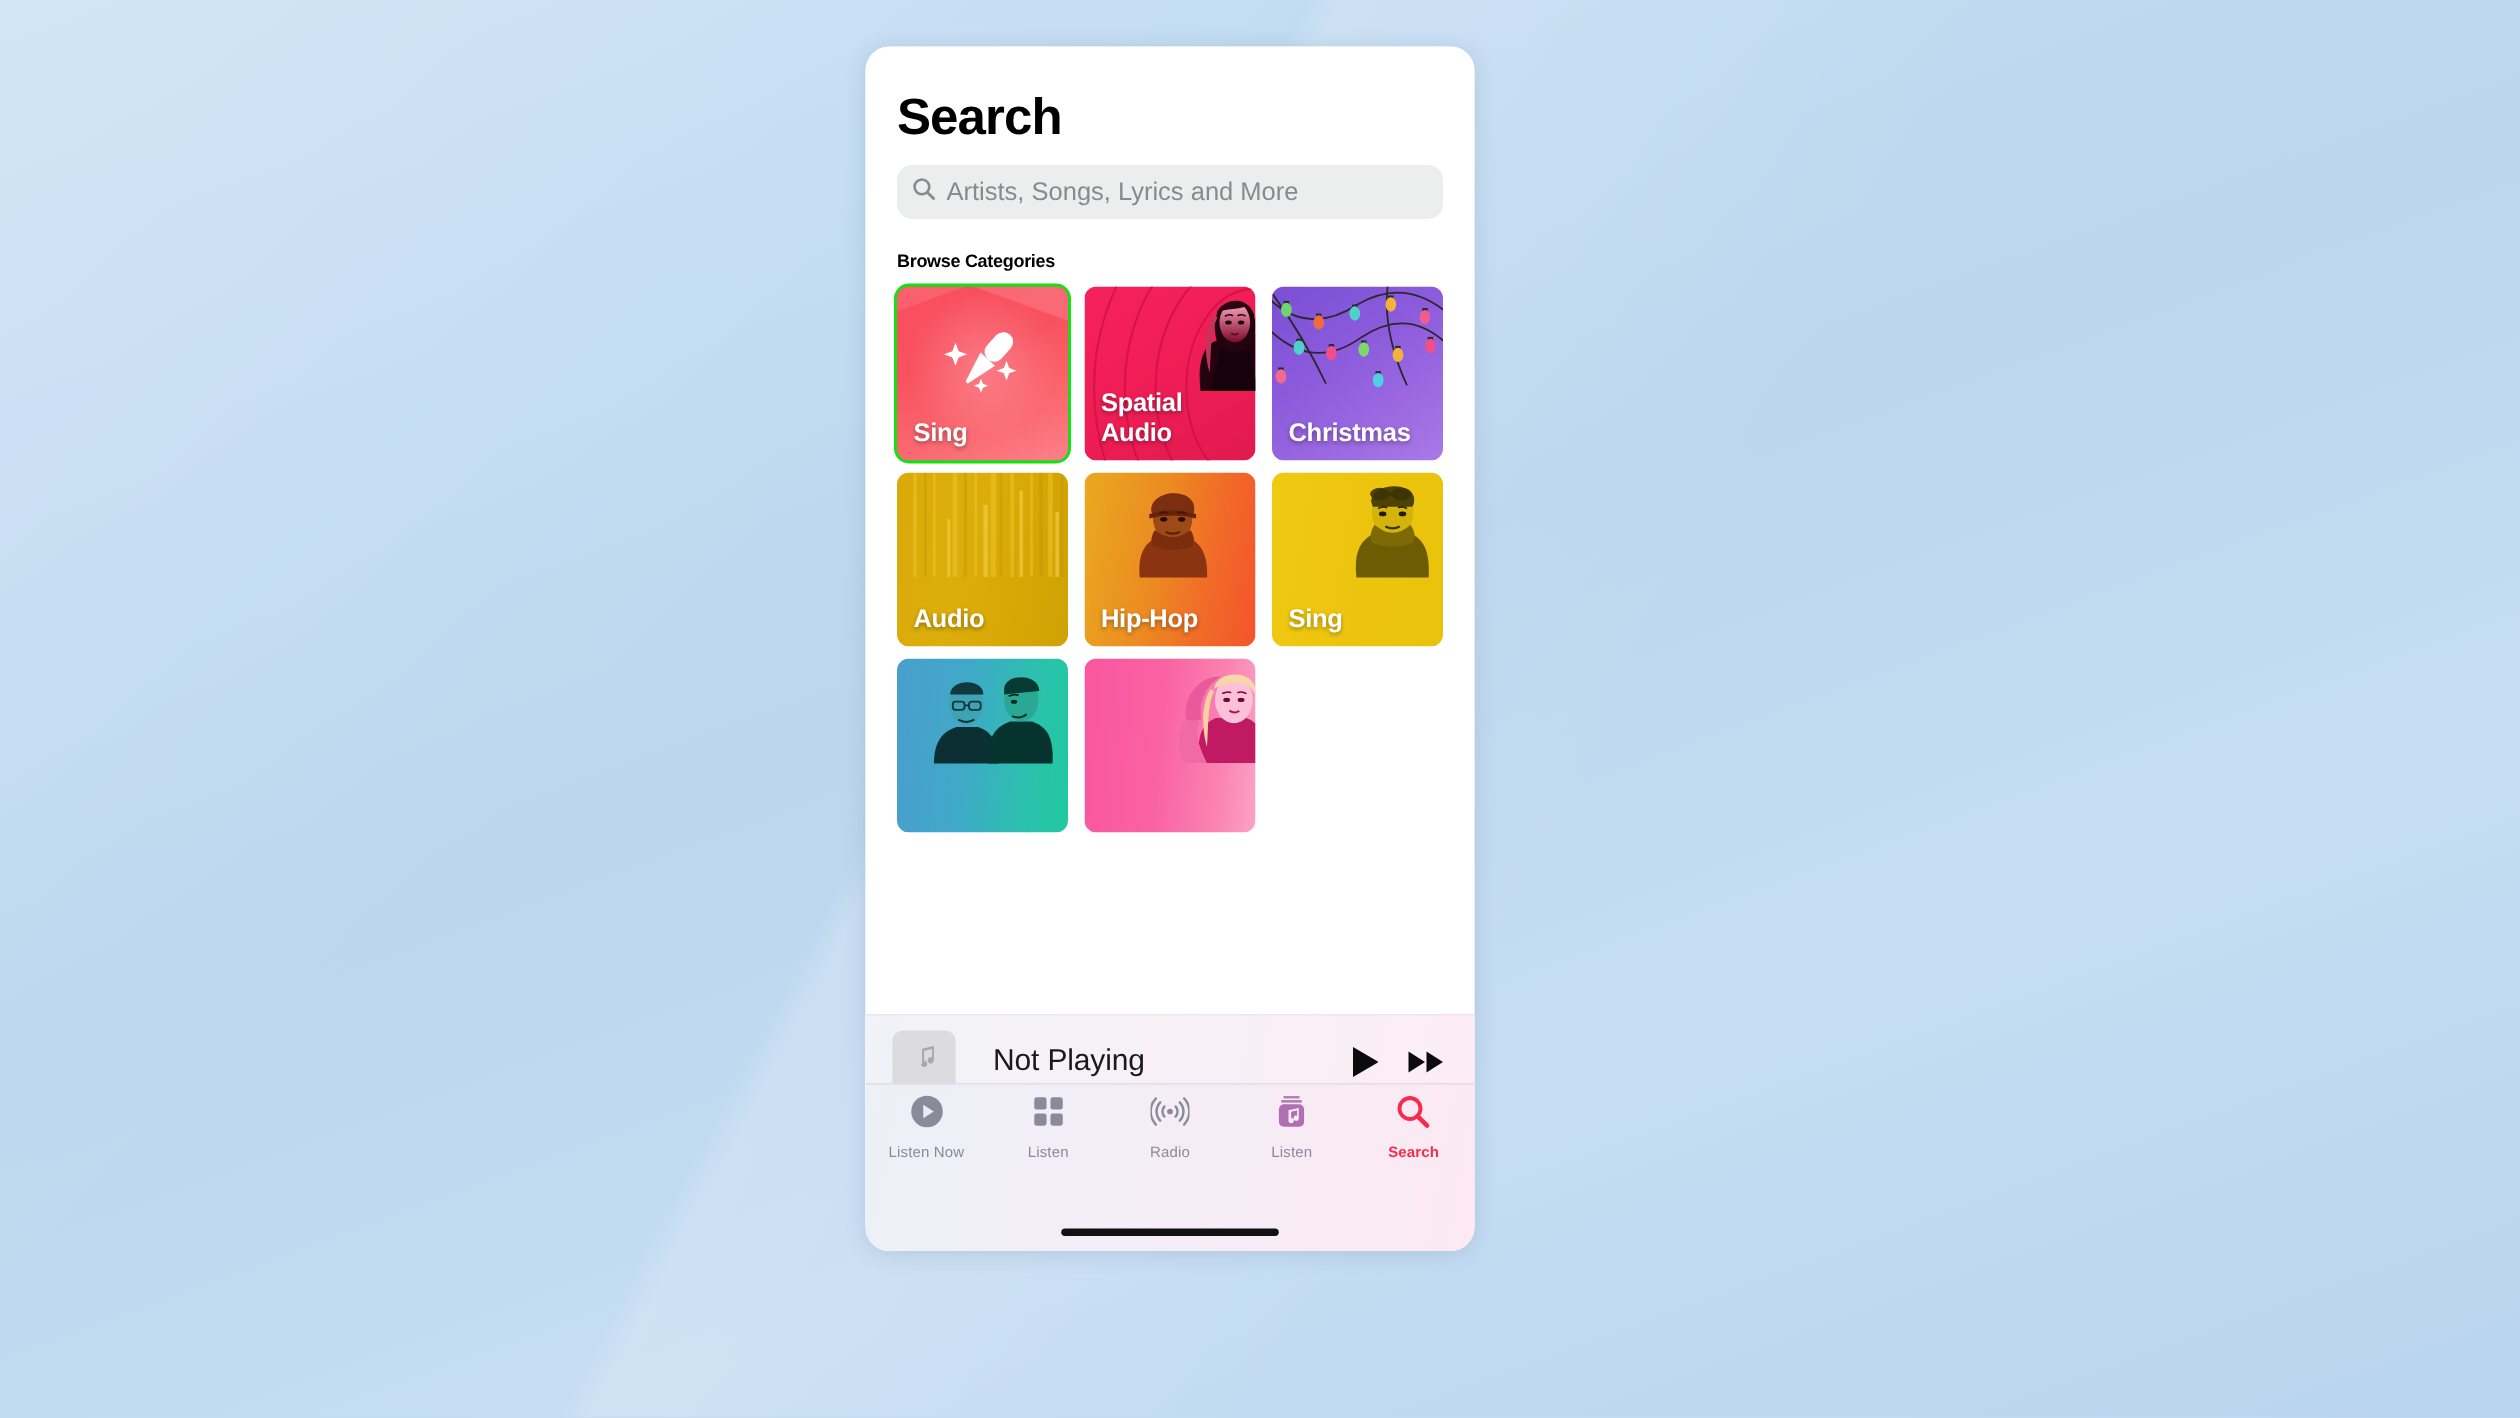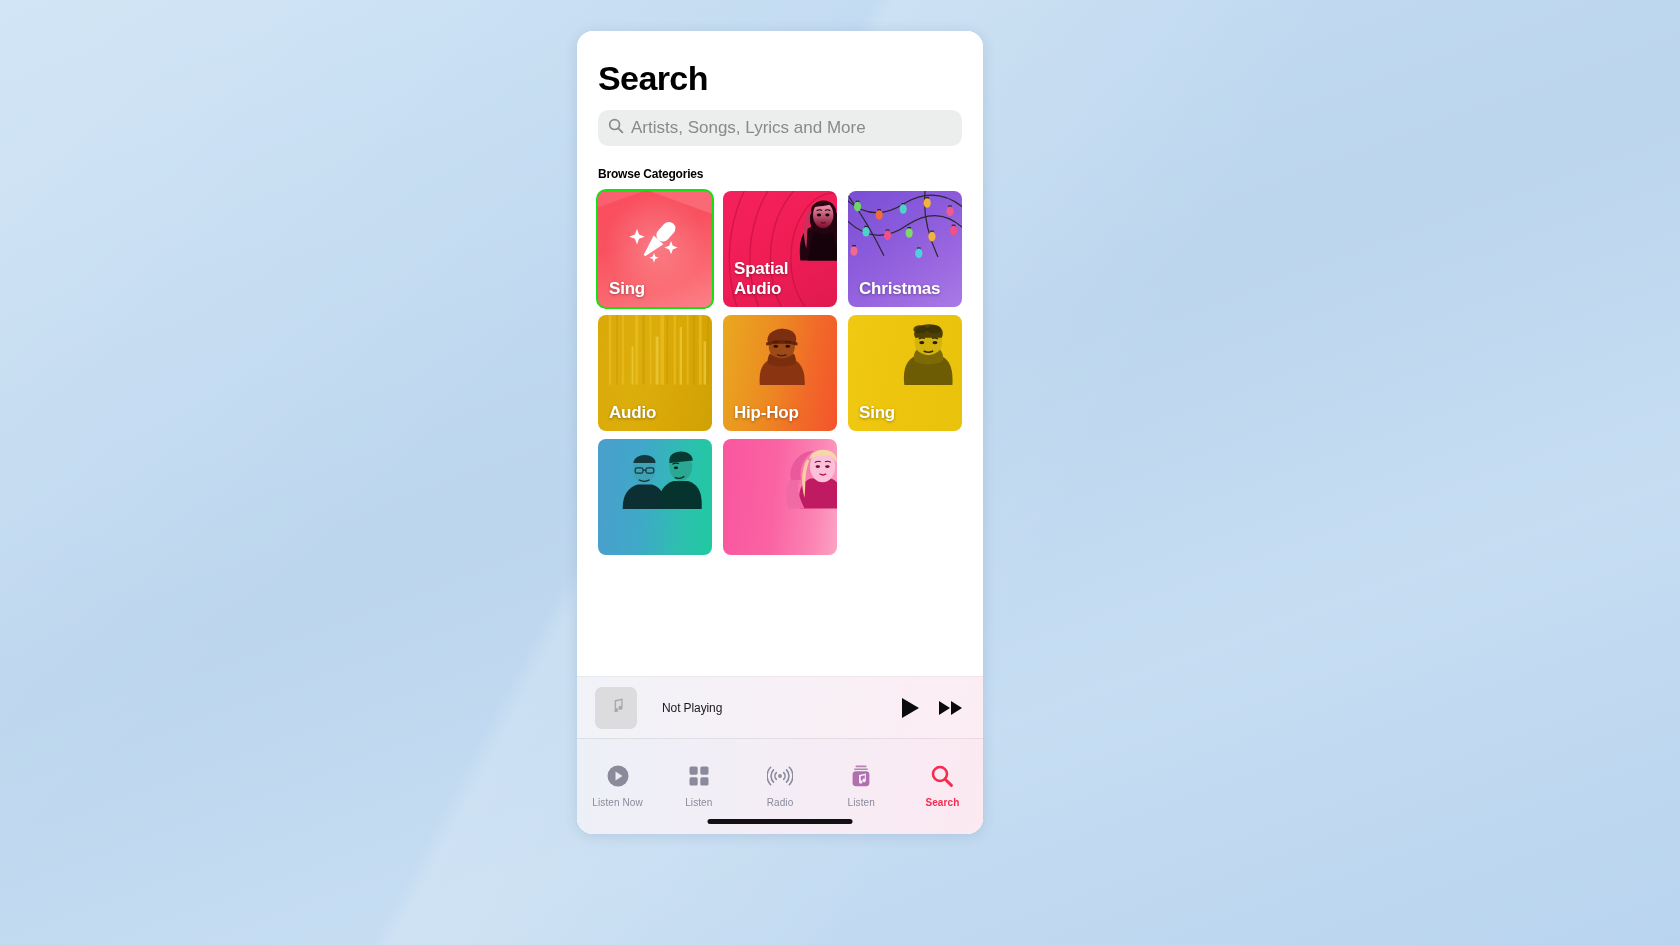--- a/index.html
+++ b/index.html
@@ -133,29 +133,29 @@
     backdrop-filter:blur(18px);
     display:flex; align-items:center;
     padding:0 18px;
     border-top:1px solid rgba(0,0,0,0.04);
   }
   .np-art {
     width:42px; height:42px; border-radius:7px;
     background:#dcdcdf; display:flex; align-items:center; justify-content:center;
     flex:0 0 auto;
   }
-  .np-title { font-size:12px; color:#1a1a1a; margin-left:25px; flex:1; letter-spacing:-0.1px; }
+  .np-title { font-size:20px; color:#1a1a1a; margin-left:25px; flex:1; letter-spacing:-0.1px; }
   .np-btn { margin-left:16px; display:flex; align-items:center; justify-content:center; cursor:pointer; }
 
   
   .tabbar {
-    position:absolute; left:0; right:0; bottom:0; height:96px;
+    position:absolute; left:0; right:0; bottom:0; height:112px;
     background:linear-gradient(100deg, rgba(236,239,247,0.97) 0%, rgba(243,237,246,0.97) 45%, rgba(252,232,241,0.97) 100%);
     border-top:1px solid rgba(0,0,0,0.07);
-    display:flex; align-items:flex-start; padding-top:25px;
+    display:flex; align-items:flex-start; padding-top:6px;
   }
   .tab { flex:1; display:flex; flex-direction:column; align-items:center; gap:5px; cursor:pointer; }
   .tab .tab-label { font-size:10px; color:#8b8a9a; letter-spacing:0.1px; }
   .tab.active .tab-label { color:#f72b4f; font-weight:bold; }
   .home-indicator {
     position:absolute; left:50%; transform:translateX(-50%);
     bottom:10px; width:145px; height:5px; border-radius:3px; background:#111;
   }
 </style>
 </head>

